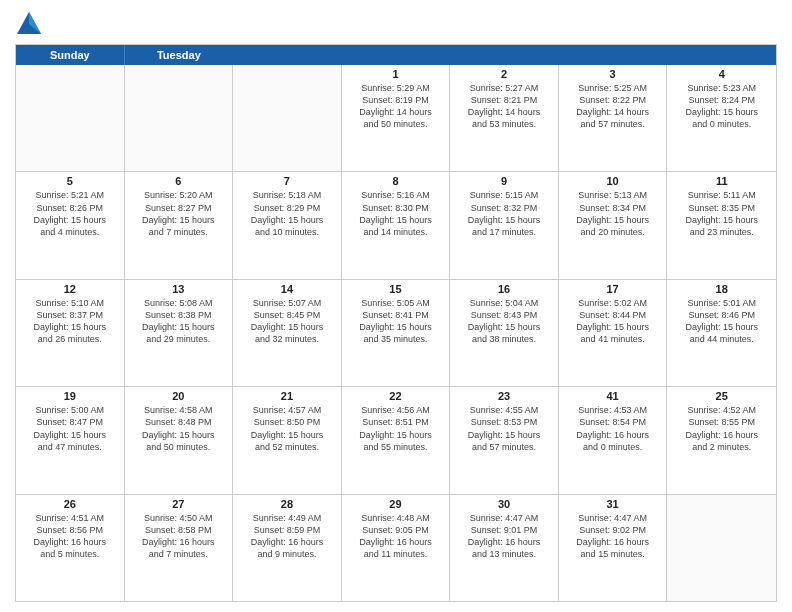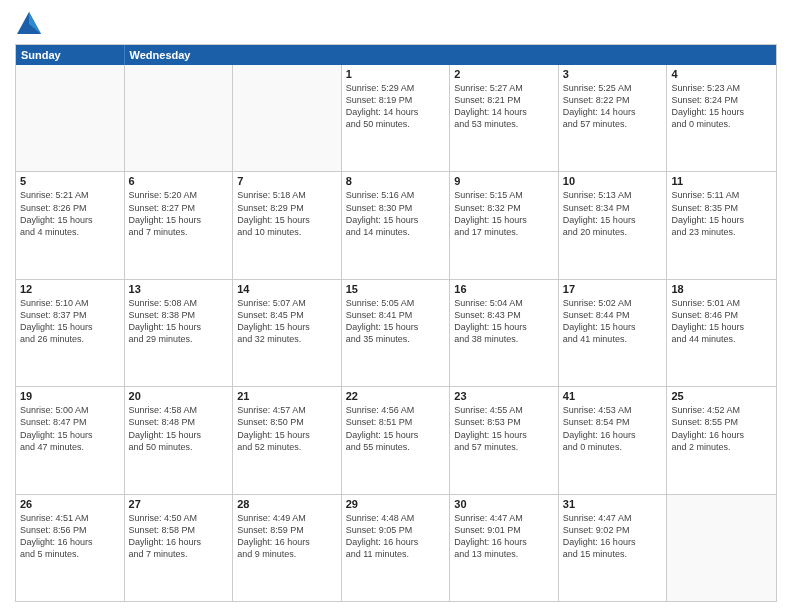--- a/index.html
+++ b/index.html
@@ -9,20 +9,21 @@
       width: 792px;
       height: 612px;
       overflow: hidden;
     }
     .page {
       width: 792px;
       height: 612px;
       padding: 10px 15px;
       display: flex;
       flex-direction: column;
+      text-align: center;
     }
     .header {
       display: flex;
       justify-content: space-between;
       align-items: flex-start;
       margin-bottom: 6px;
     }
     .logo {
       display: flex;
       align-items: center;
@@ -130,21 +131,21 @@
     </div>
     <div class="title-block">
       <div class="month-title"></div>
       <div class="location-title"></div>
     </div>
   </div>
 
   <div class="calendar">
     <div class="cal-header-row">
     <div class="cal-header-cell">Sunday</div>
-        <div class="cal-header-cell">Wednesday</div>
+        <div class="cal-header-cell">Tuesday</div>
       </div>
     <div class="cal-body">
     <div class="cal-row">
           <div class="cal-cell empty"></div>
           <div class="cal-cell empty"></div>
           <div class="cal-cell empty"></div>
           <div class="cal-cell">
             <div class="day-num">1</div>
             <div class="cell-line">Sunrise: 5:29 AM</div>
             <div class="cell-line">Sunset: 8:19 PM</div>

